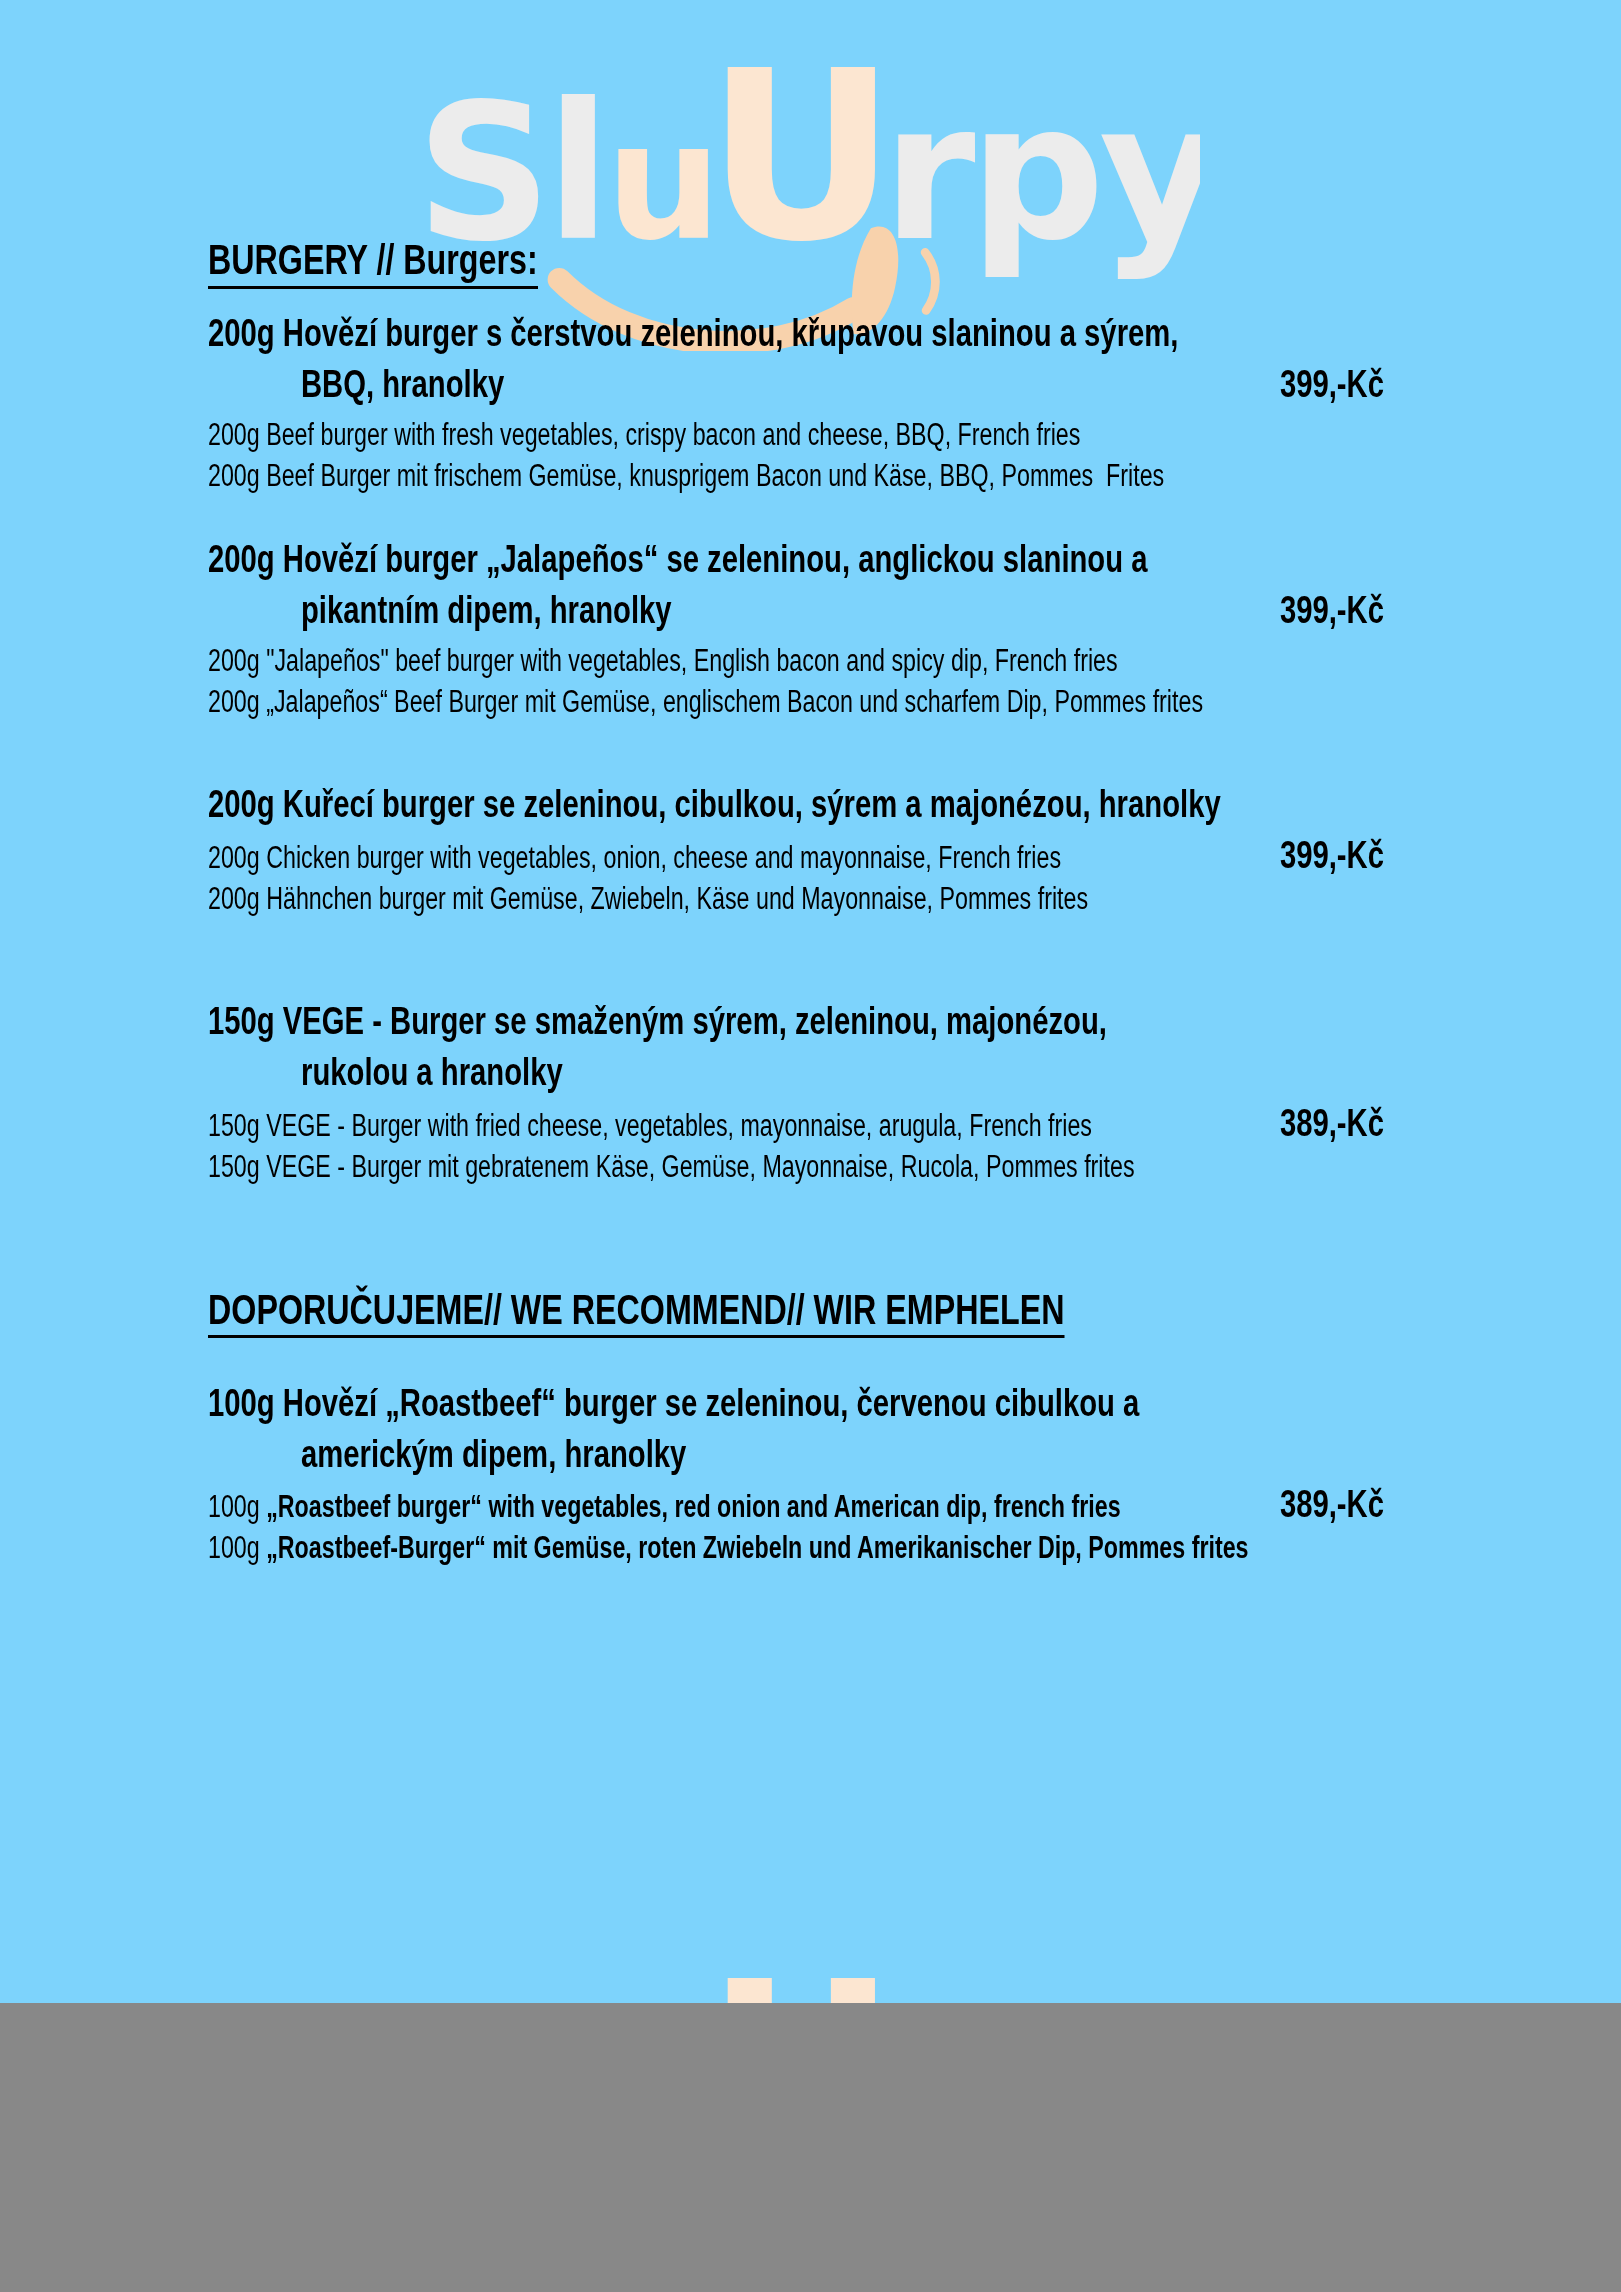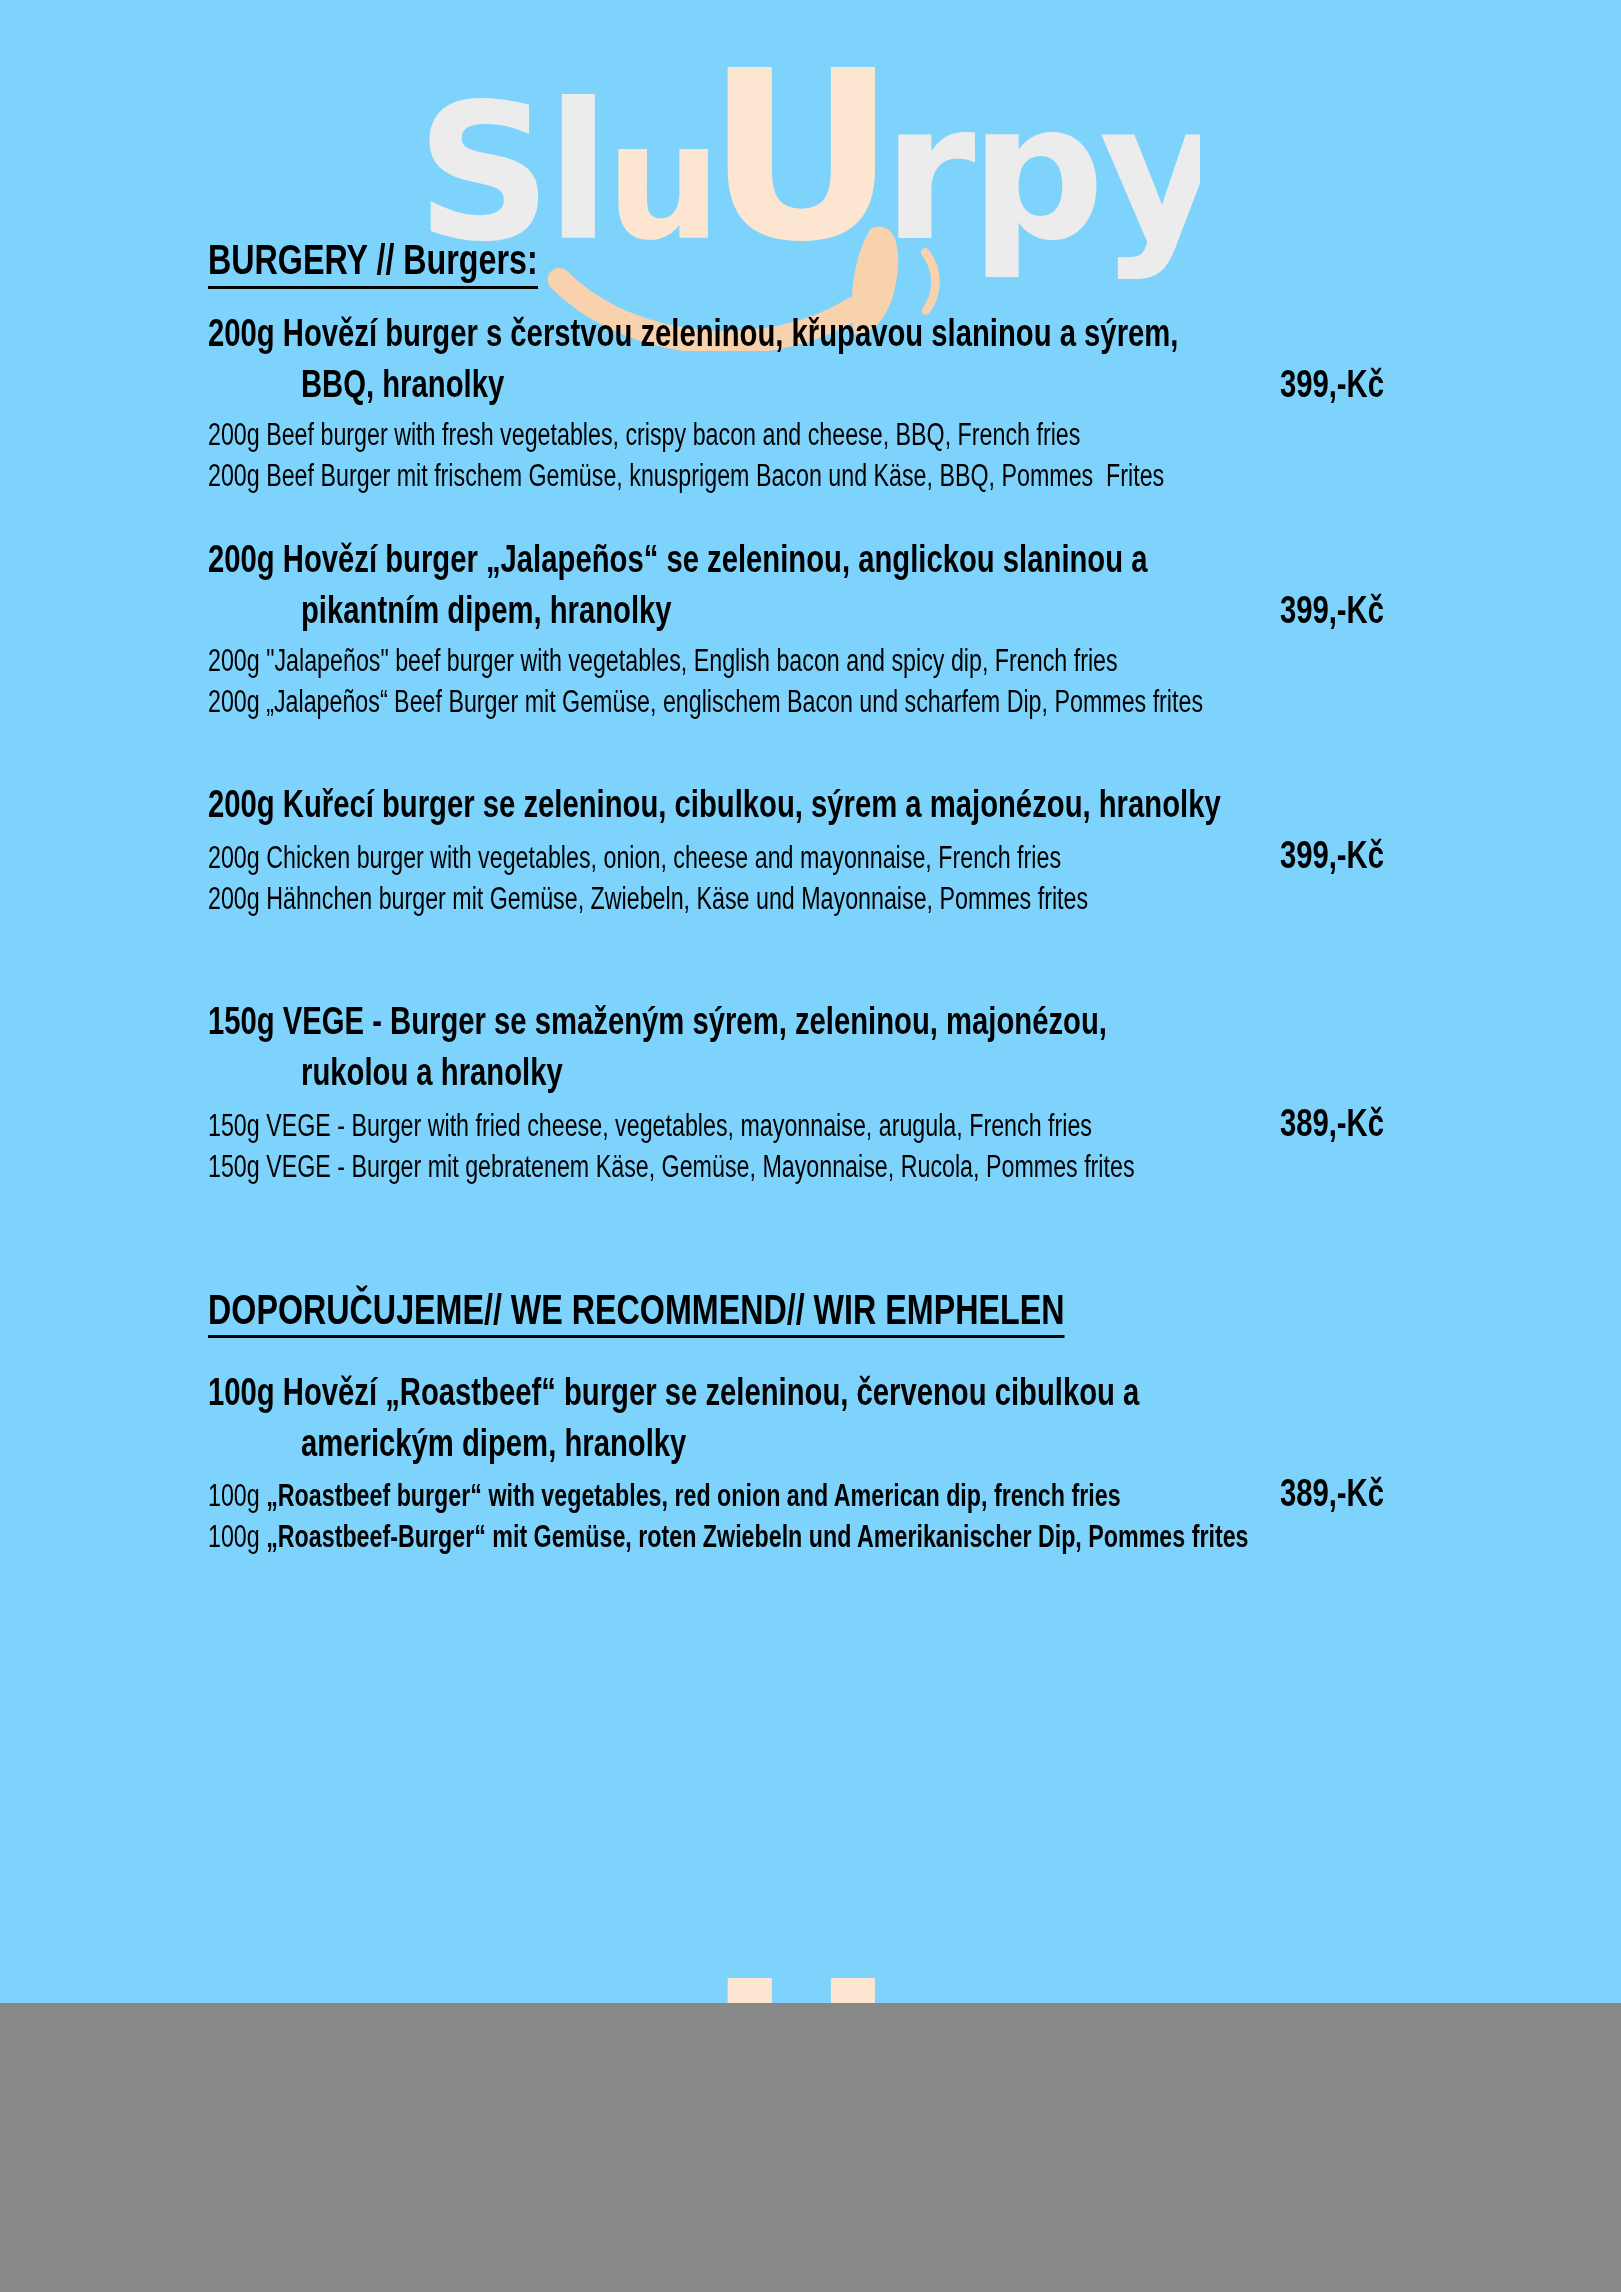--- a/index.html
+++ b/index.html
@@ -34,21 +34,21 @@
   .title-row{font-size:43px;line-height:55px;font-weight:bold;}
   .underlined{border-bottom:3.9px solid #000;padding-bottom:2.9px;}
   .name-row{font-size:39px;line-height:51px;font-weight:bold;}
   .sub-row{font-size:31px;line-height:41px;font-weight:normal;}
   .split{display:flex;justify-content:space-between;align-items:baseline;}
   .price{font-size:39px;line-height:41px;font-weight:bold;}
   .indent{padding-left:124px;}
   .subs{margin-top:4.9px;}
   .b{font-weight:bold;}
   .mt-39{margin-top:20px;}
-  .mt-41{margin-top:29px;}
+  .mt-41{margin-top:40px;}
   .mt-42{margin-top:37px;}
   .mt-52{margin-top:76px;}
   .mt-57{margin-top:56px;}
   .mt-97{margin-top:95px;}
 </style>
 </head>
 <body>
 
 <div class="page">
 

